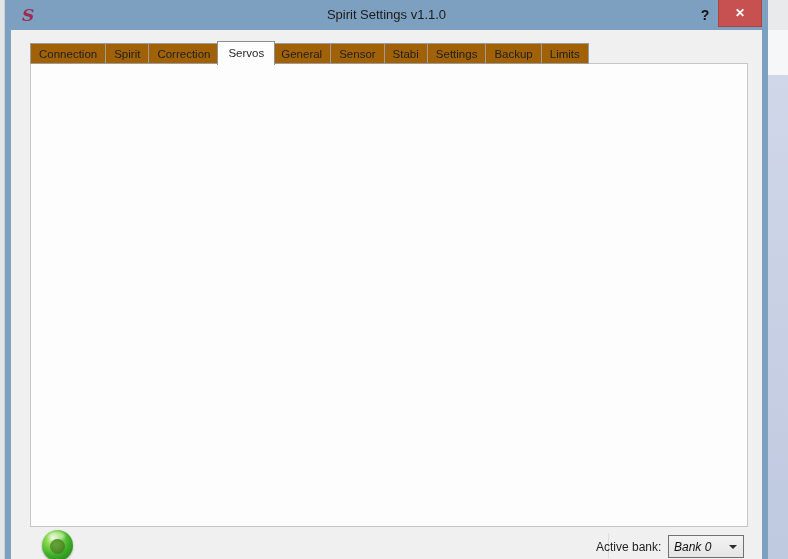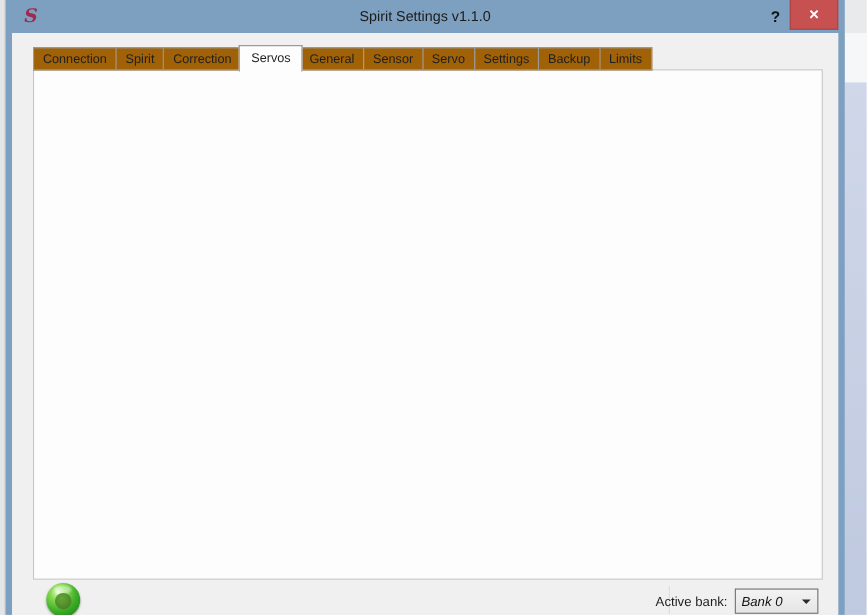--- a/index.html
+++ b/index.html
@@ -112,21 +112,21 @@
 
   <div class="client"></div>
 
   <div class="tabs">
     <div class="tab">Connection</div>
     <div class="tab">Spirit</div>
     <div class="tab">Correction</div>
     <div class="tab active">Servos</div>
     <div class="tab">General</div>
     <div class="tab">Sensor</div>
-    <div class="tab">Servo</div>
+    <div class="tab">Stabi</div>
     <div class="tab">Settings</div>
     <div class="tab">Backup</div>
     <div class="tab">Limits</div>
   </div>
 
   <div class="tabpanel"></div>
 
   <div class="group g-type">
     <span class="group-label">Type</span>
 

